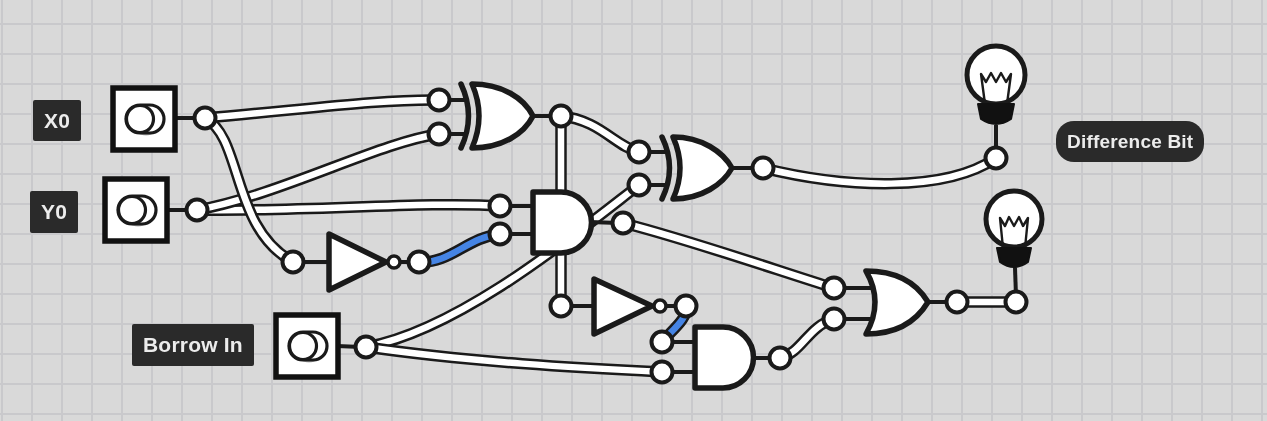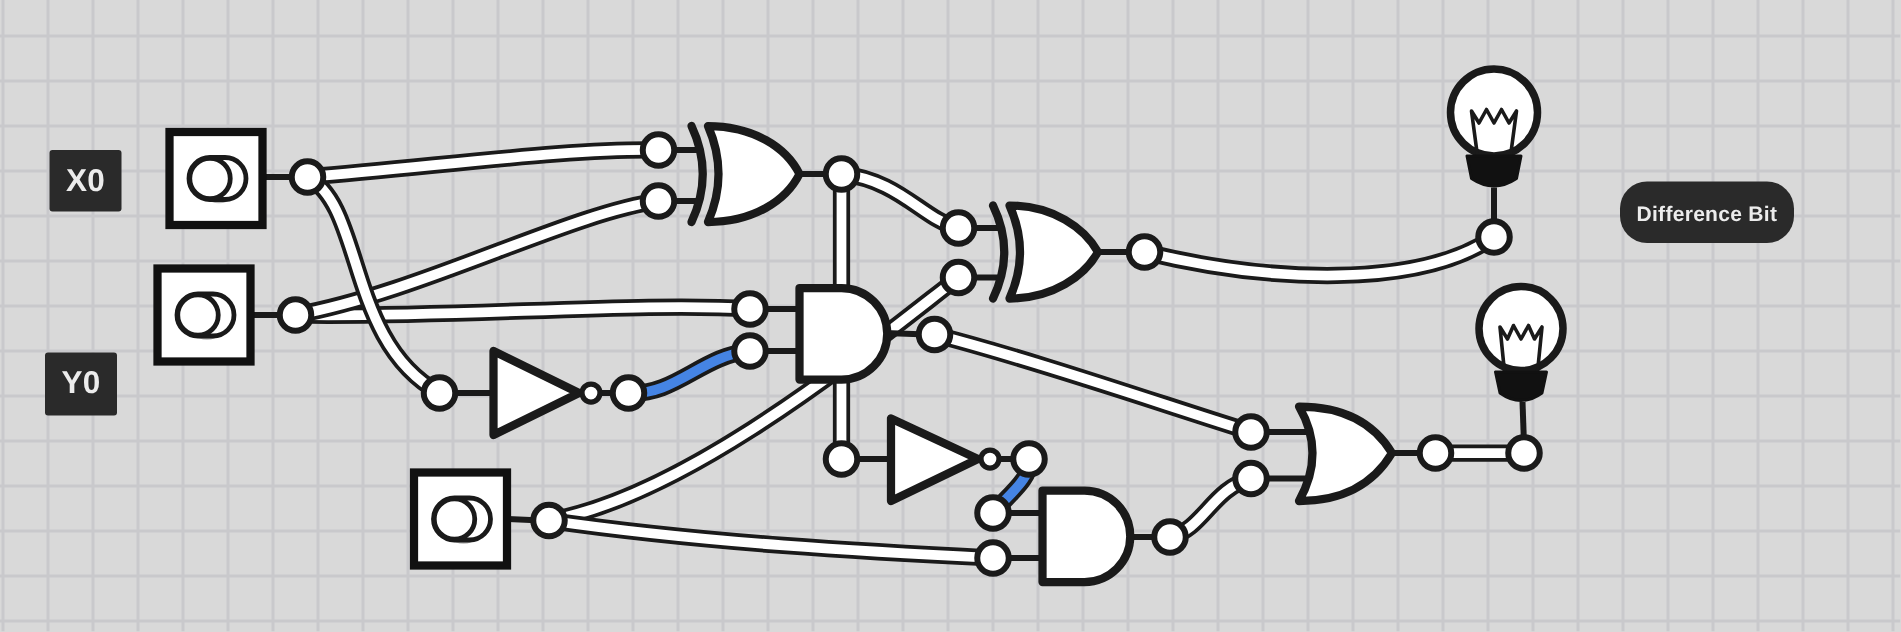--- a/index.html
+++ b/index.html
@@ -29,23 +29,23 @@
   .sw-knob{fill:#ffffff;stroke:#1a1a1a;stroke-width:3.2;}
   .bulb-glass{fill:#ffffff;stroke:#1a1a1a;stroke-width:5;}
   .bulb-base{fill:#111111;stroke:#111111;stroke-width:2;stroke-linejoin:round;}
   .filament{fill:none;stroke:#1a1a1a;stroke-width:2.4;stroke-linejoin:round;}
   .tag{
     position:absolute;display:flex;align-items:center;
     background:#2a2a2a;color:#ececec;font-weight:700;font-size:21px;
     padding:0 11px;border-radius:2px;white-space:nowrap;letter-spacing:.2px;
   }
   .tag-x0{left:33px;top:100px;height:41px;}
-  .tag-y0{left:30px;top:191px;height:42px;margin-top:44px;}
+  .tag-y0{left:30px;top:191px;height:42px;}
   .tag-bin{left:132px;top:324px;height:42px;}
-  .tag-diff{left:1080px;top:121px;height:41px;font-size:14px;border-radius:18px;}
+  .tag-diff{left:1056px;top:121px;height:41px;font-size:19px;border-radius:18px;}
   .tag-bout{left:1070px;top:263px;height:40px;}
 </style>
 </head>
 <body>
 
 <div class="canvas">
   <svg width="1267" height="421" viewBox="0 0 1267 421">
 
     <g>
       <path class="wire-outline" d="M197,210 C300,212 430,201 500,206"></path>
@@ -179,14 +179,15 @@
       <circle class="node" cx="834" cy="288" r="10.5"></circle>
       <circle class="node" cx="834" cy="319" r="10.5"></circle>
       <circle class="node" cx="957" cy="302" r="10.5"></circle>
       <circle class="node" cx="1016" cy="302" r="10.5"></circle>
       <circle class="node" cx="996" cy="158" r="10.5"></circle>
     </g>
   </svg>
 
   <div class="tag tag-x0">X0</div>
   <div class="tag tag-y0">Y0</div>
+  <div class="tag tag-bin">Borrow In</div>
   <div class="tag tag-diff">Difference Bit</div>
 </div>
 
 </body></html>

